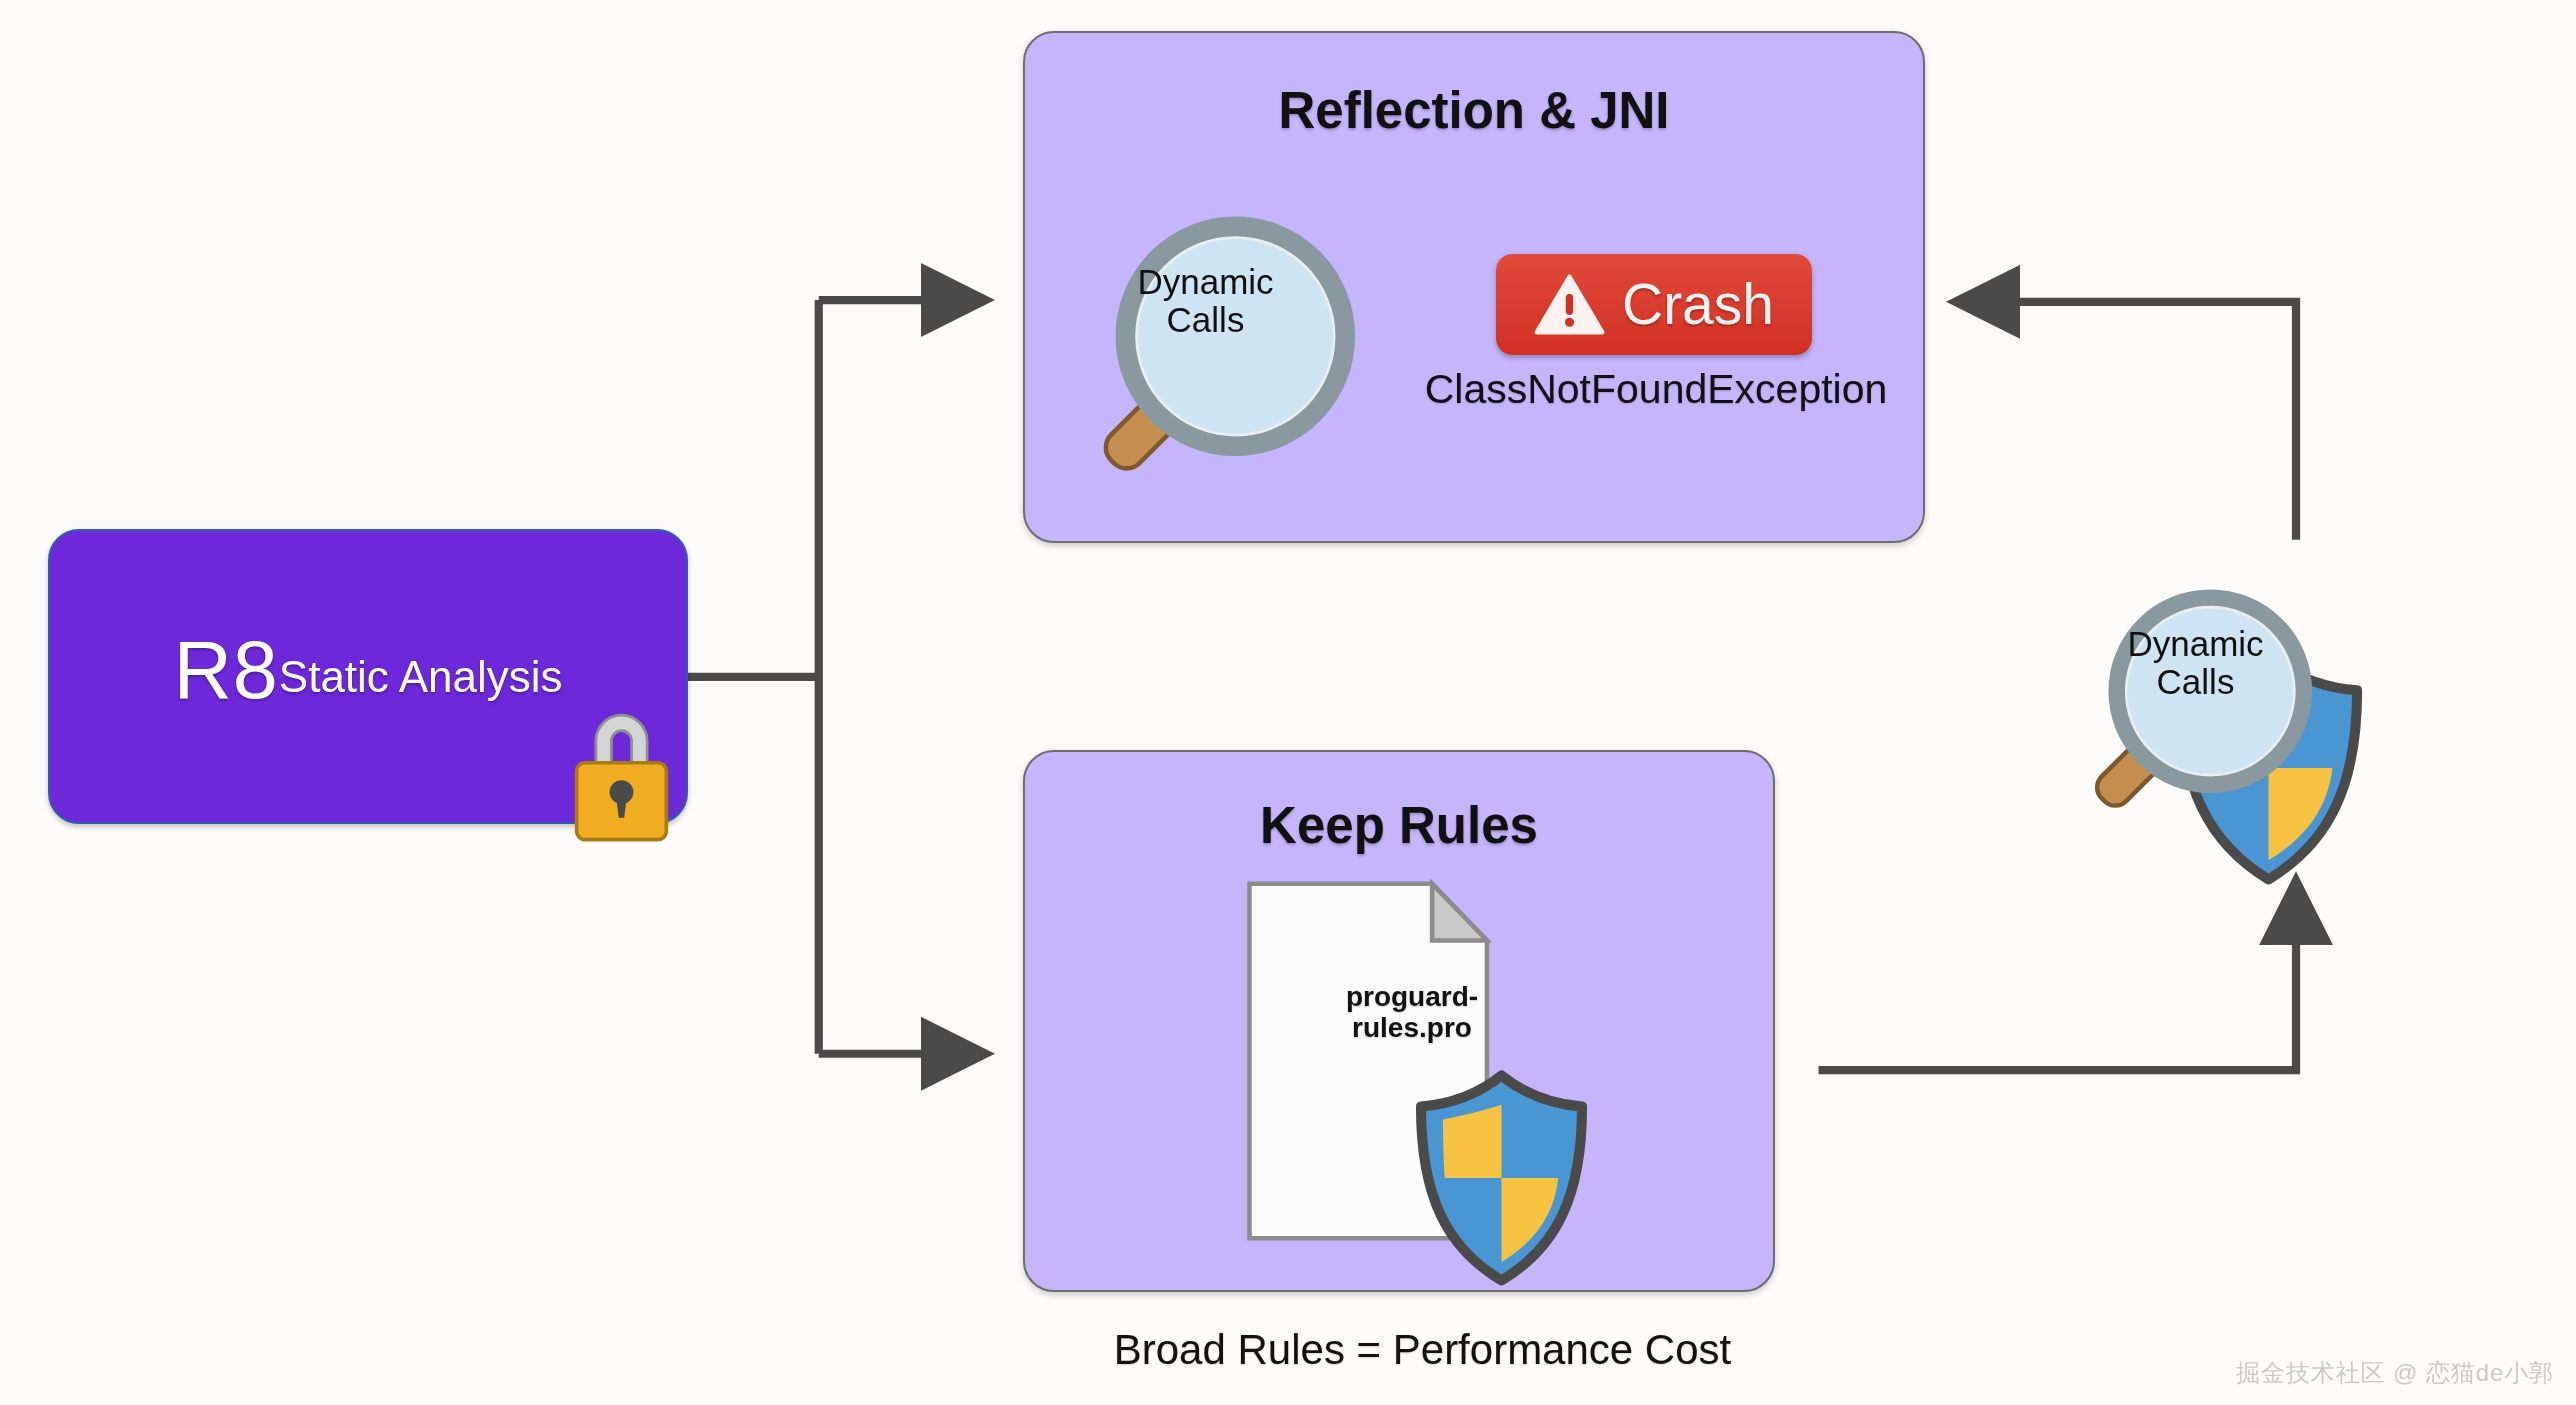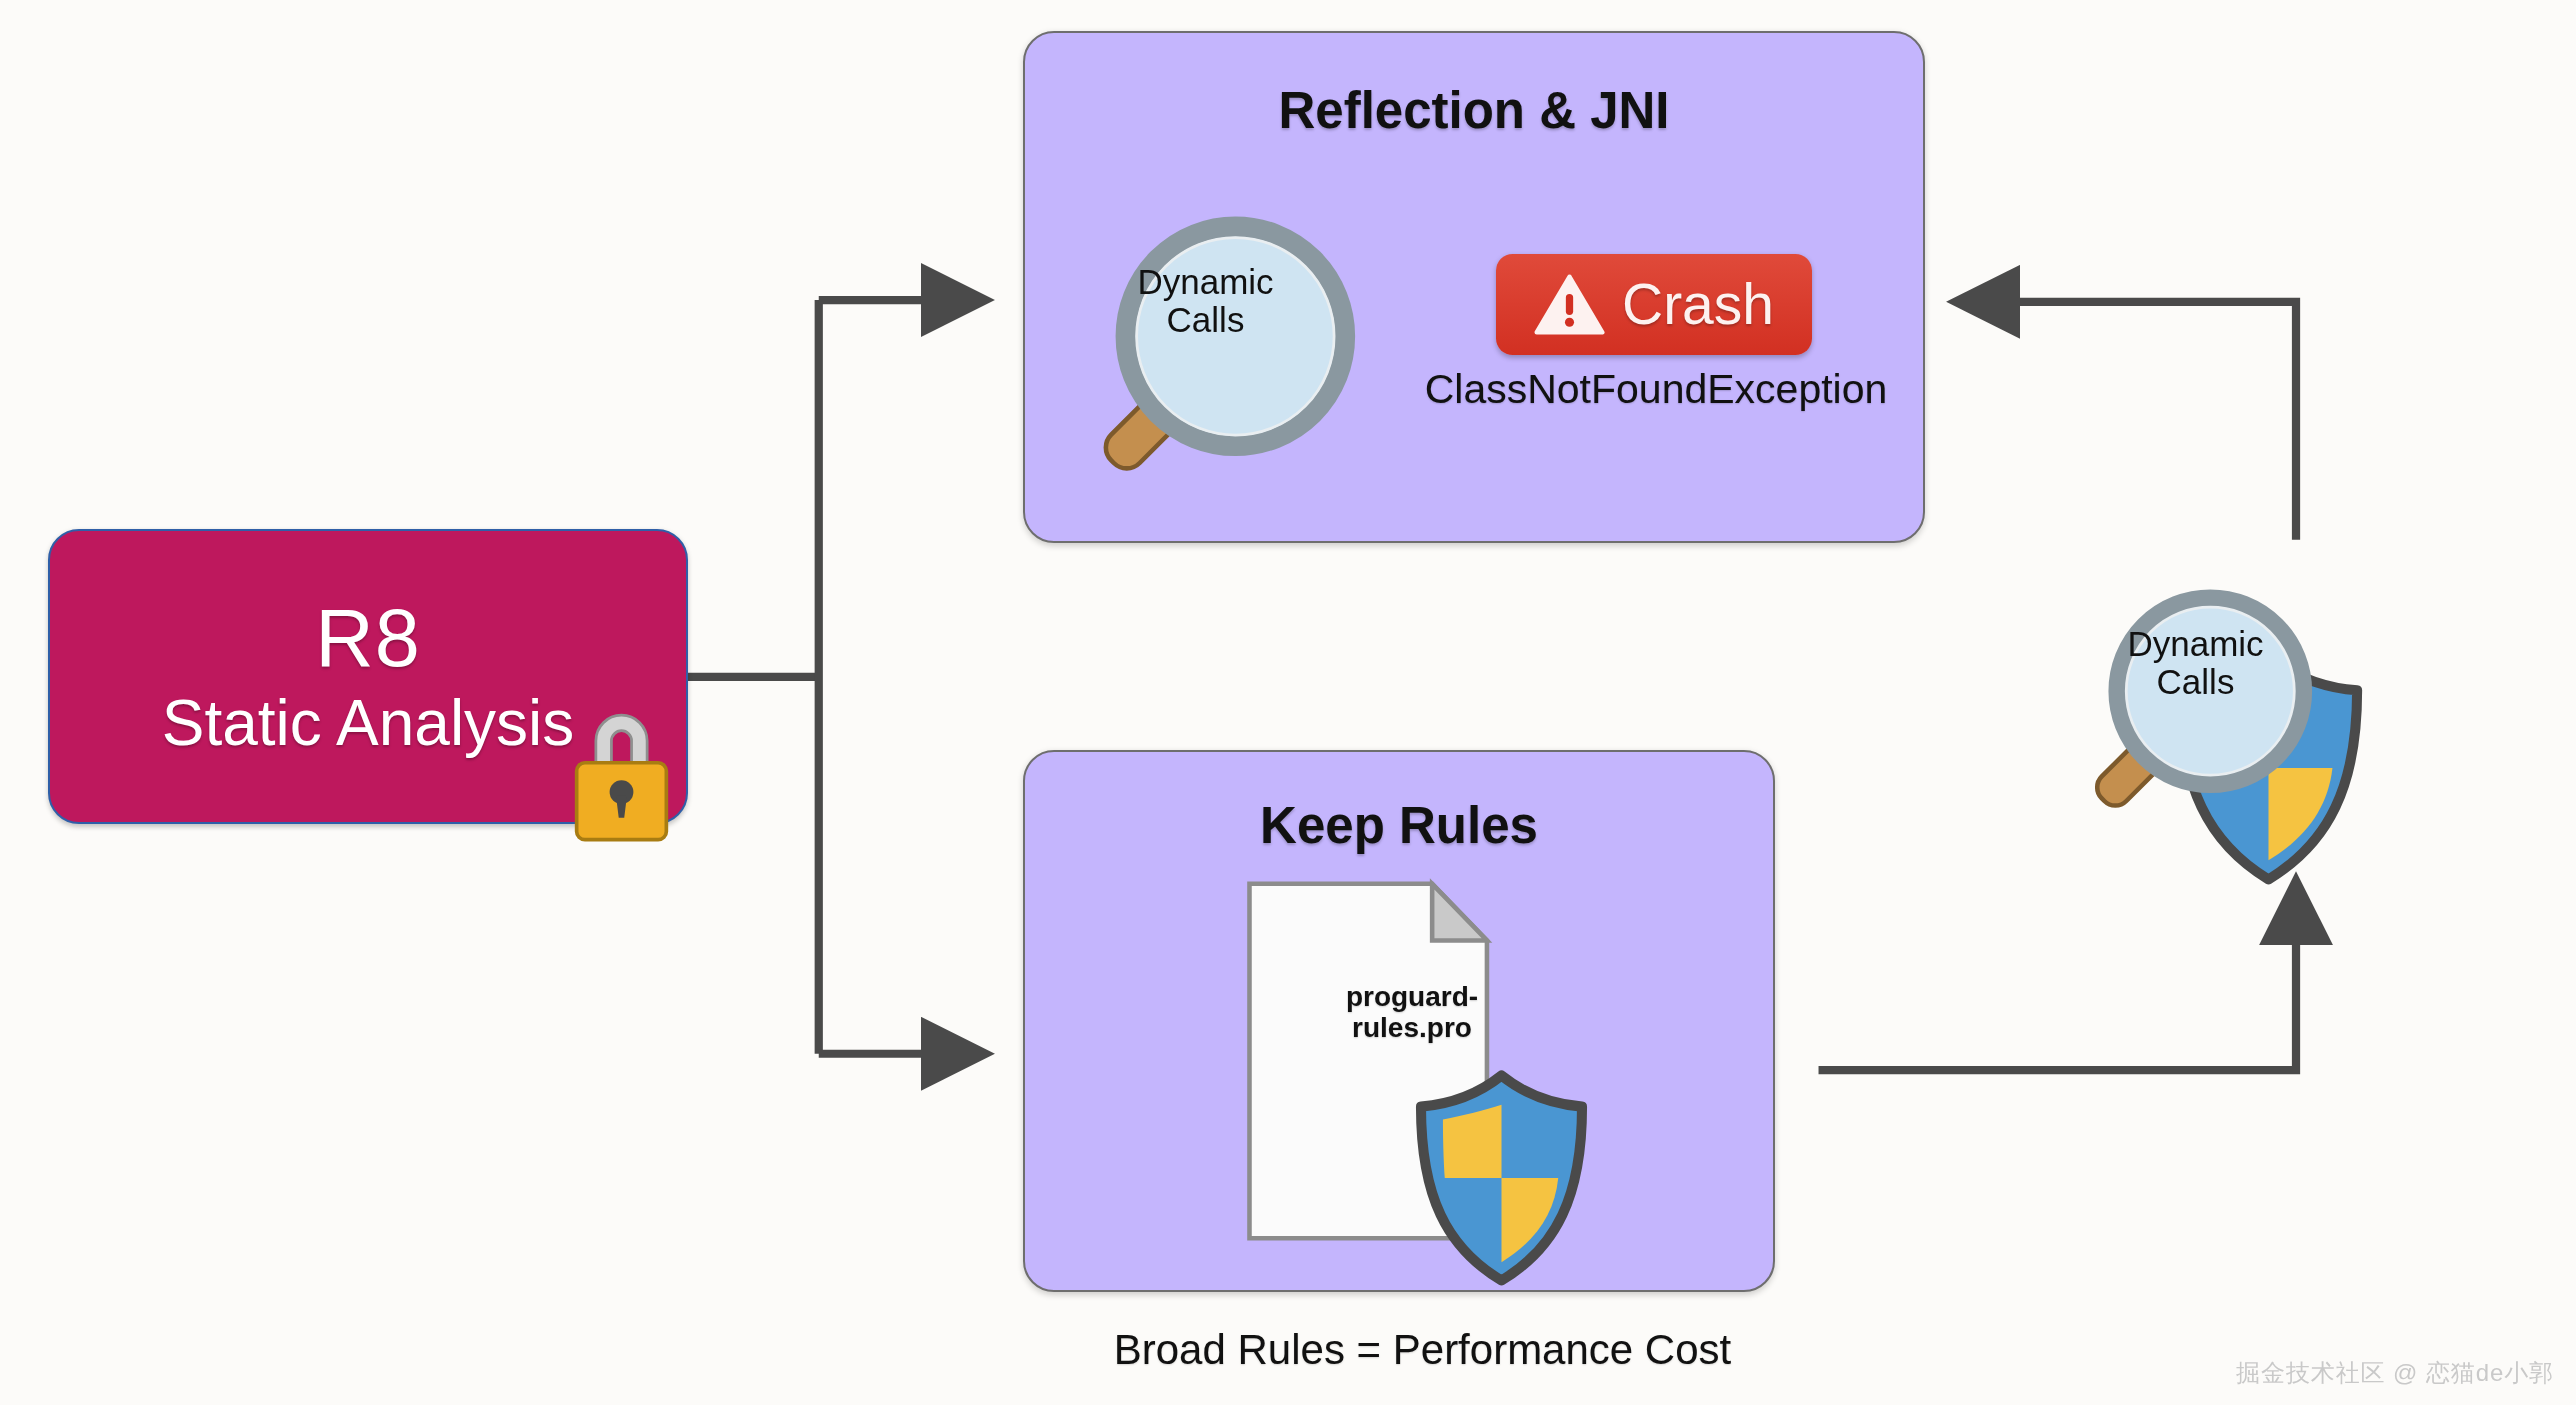--- a/index.html
+++ b/index.html
@@ -12,36 +12,36 @@
     position:relative;
   }
   #stage{position:absolute;left:0;top:0;width:2576px;height:1405px;}
 
   
   #wires{position:absolute;left:0;top:0;width:2576px;height:1405px;}
 
   
   .r8-box{
     position:absolute;left:48px;top:529px;width:640px;height:295px;
-    background:#be185d;
+    background:#6d28d9;
     border:2.7px solid #2f5fa8;
     border-radius:31px;
     box-shadow:0 2.7px 5.5px rgba(0,0,0,.22);
-    display:flex;flex-direction:column;
+    display:flex;flex-direction:row;
     align-items:center;justify-content:center;
     box-sizing:border-box;
   }
   .r8-title{
     color:#ffffff;font-size:81px;line-height:1;
     letter-spacing:0.9px;
     text-shadow:0 1.8px 2.7px rgba(0,0,0,.28);
     margin-bottom:12.8px;
   }
   .r8-sub{
-    color:#ffffff;font-size:64px;line-height:1;
+    color:#ffffff;font-size:44px;line-height:1;
     text-shadow:0 1.8px 2.7px rgba(0,0,0,.28);
   }
 
   
   .padlock{position:absolute;left:562px;top:695px;width:119px;height:152px;}
 
   
   .panel{
     position:absolute;
     background:#c4b5fd;

